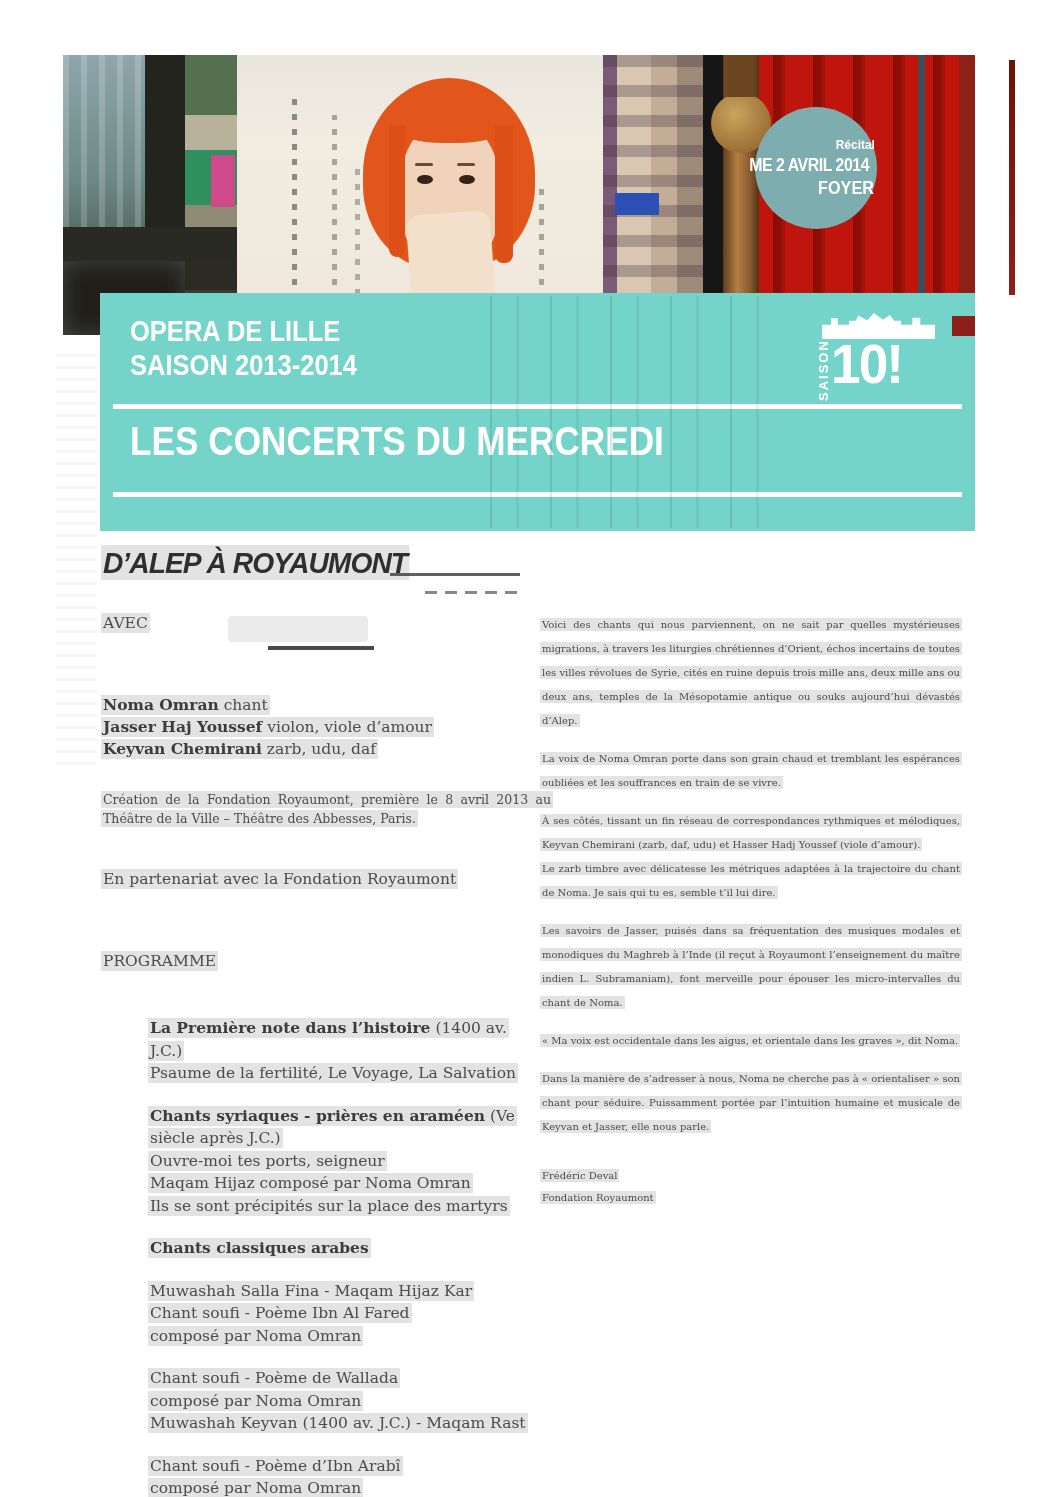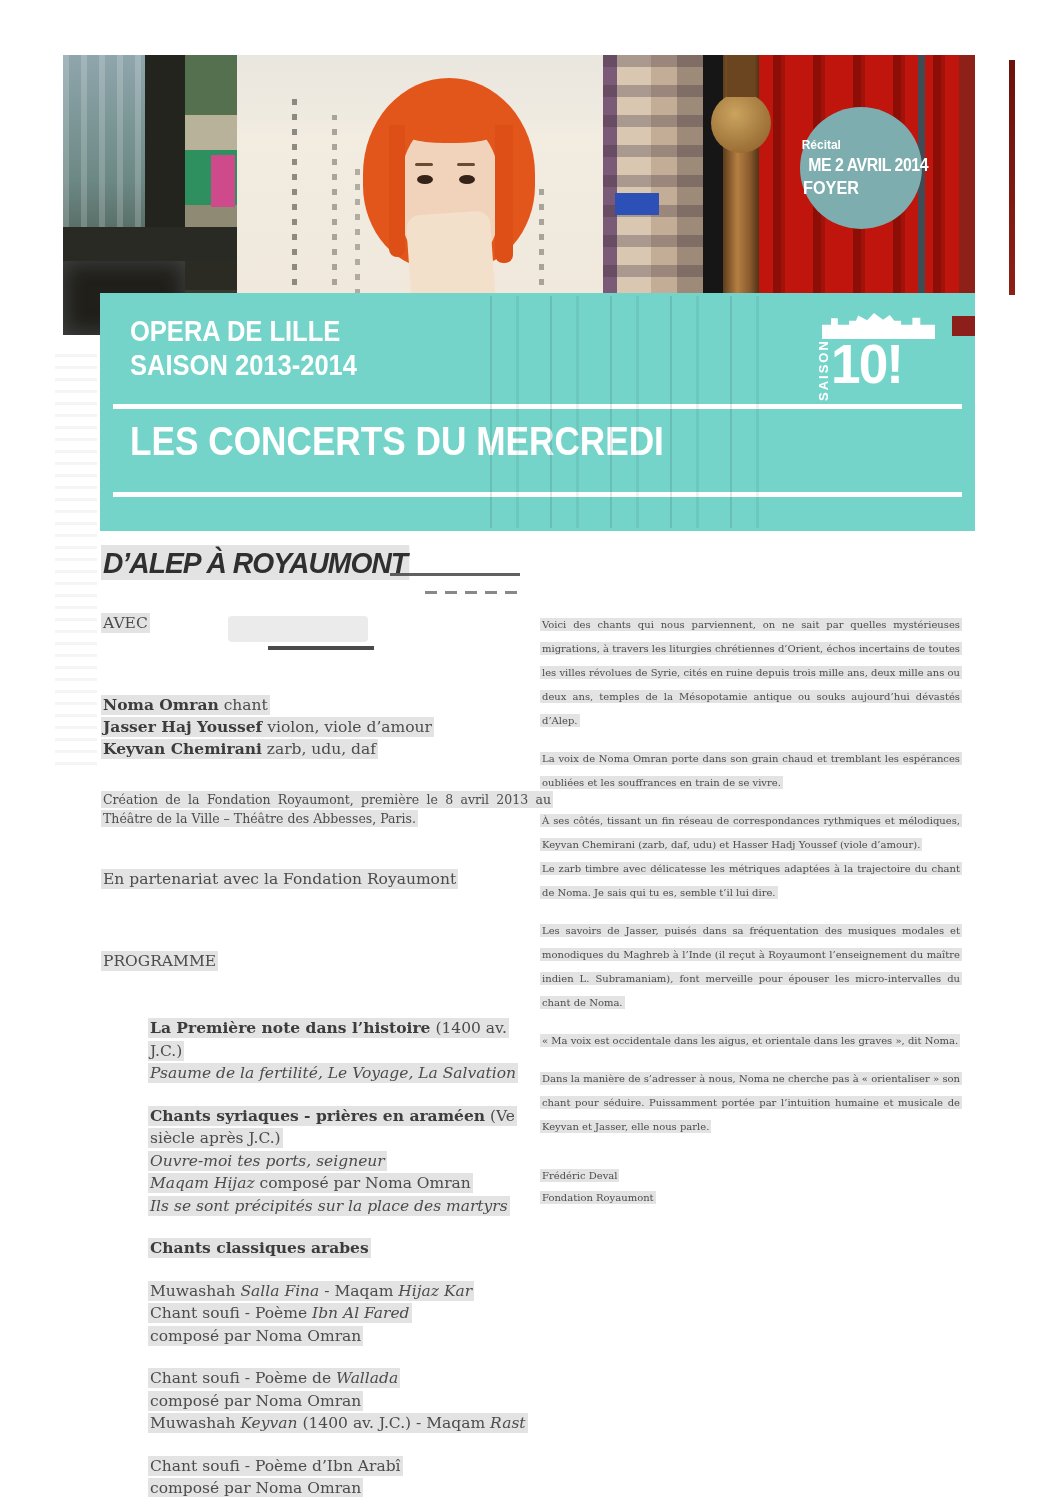--- a/index.html
+++ b/index.html
@@ -50,22 +50,22 @@
         background:linear-gradient(90deg,#5e3c1b,#b57f42 40%,#8a5a2d 75%,#4f3316);}
   .lamp{position:absolute;left:648px;top:38px;width:60px;height:60px;border-radius:50%;
         background:radial-gradient(circle at 40% 35%,#caa45f,#8a5a26);z-index:2;}
   .lamp2{position:absolute;left:664px;top:0;width:28px;height:42px;background:#6b4520;z-index:2;}
   .ph-f{position:absolute;left:696px;top:0;width:216px;height:100%;background:var(--curtain-red);}
   .ph-f:after{content:"";position:absolute;inset:0;
         background:repeating-linear-gradient(90deg,transparent 0 14px,rgba(120,10,5,.7) 14px 22px,rgba(0,0,0,.15) 22px 26px,transparent 26px 40px);}
   .ph-slate{position:absolute;left:855px;top:0;width:7px;height:100%;background:#414b56;z-index:2;}
   .ph-redge{position:absolute;left:896px;top:0;width:16px;height:100%;background:#8d2017;z-index:2;}
 
-  .badge{left:800px;top:107px;width:122px;height:122px;border-radius:50%;background:var(--badge);
-        z-index:5;display:flex;flex-direction:column;align-items:flex-start;justify-content:center;
+  .badge{left:755px;top:107px;width:122px;height:122px;border-radius:50%;background:var(--badge);
+        z-index:5;display:flex;flex-direction:column;align-items:flex-end;justify-content:center;
         color:#fff;font-family:"Liberation Sans",sans-serif;text-align:center;transform:none;}
   .badge .b1{font-size:13px;font-weight:bold;transform:scaleX(.92);}
   .badge .b2{font-size:18px;font-weight:bold;transform:scaleX(.88);margin-top:3px;letter-spacing:-.5px;white-space:nowrap;}
   .badge .b3{font-size:18px;font-weight:bold;transform:scaleX(.9);margin-top:2px;}
 
   
   .banner{left:100px;top:293px;width:875px;height:238px;background:var(--teal-banner);z-index:6;
         font-family:"Liberation Sans",sans-serif;color:#fff;}
   .bn-org{position:absolute;left:30px;top:22px;font-size:29px;font-weight:bold;
         transform:scaleX(.88);transform-origin:0 0;letter-spacing:0;white-space:nowrap;}
@@ -104,21 +104,21 @@
         transform:scaleX(.94);transform-origin:0 0;z-index:2;white-space:nowrap;}
   .col-left{left:101px;top:612px;width:440px;font-size:15.5px;line-height:22px;}
   .avec{margin-bottom:60px;}
   .performers{margin-bottom:30px;line-height:22px;}
   .performers b{color:#3c3c3c;}
   .note{font-size:12.5px;line-height:19px;width:452px;text-align:justify;margin-bottom:40px;}
   .partner{margin-bottom:60px;}
   .prog-label{margin-bottom:45px;}
   .prog-block{margin-bottom:20px;line-height:22.5px;padding-left:47px;}
   .run-b{font-weight:bold;color:#3c3c3c;}
-  .run-i{font-style:italic;}
+  .run-i{}
   .col-right{left:540px;top:613px;width:422px;font-size:10px;line-height:24px;}
   .para{text-align:justify;margin-bottom:14px;}
   .para.tight{margin-bottom:0;}
   .para.gap20{margin-bottom:20px;}
   .sig{margin-top:26px;line-height:22px;}
 </style>
 </head>
 <body>
 
 <div class="abs photo">

